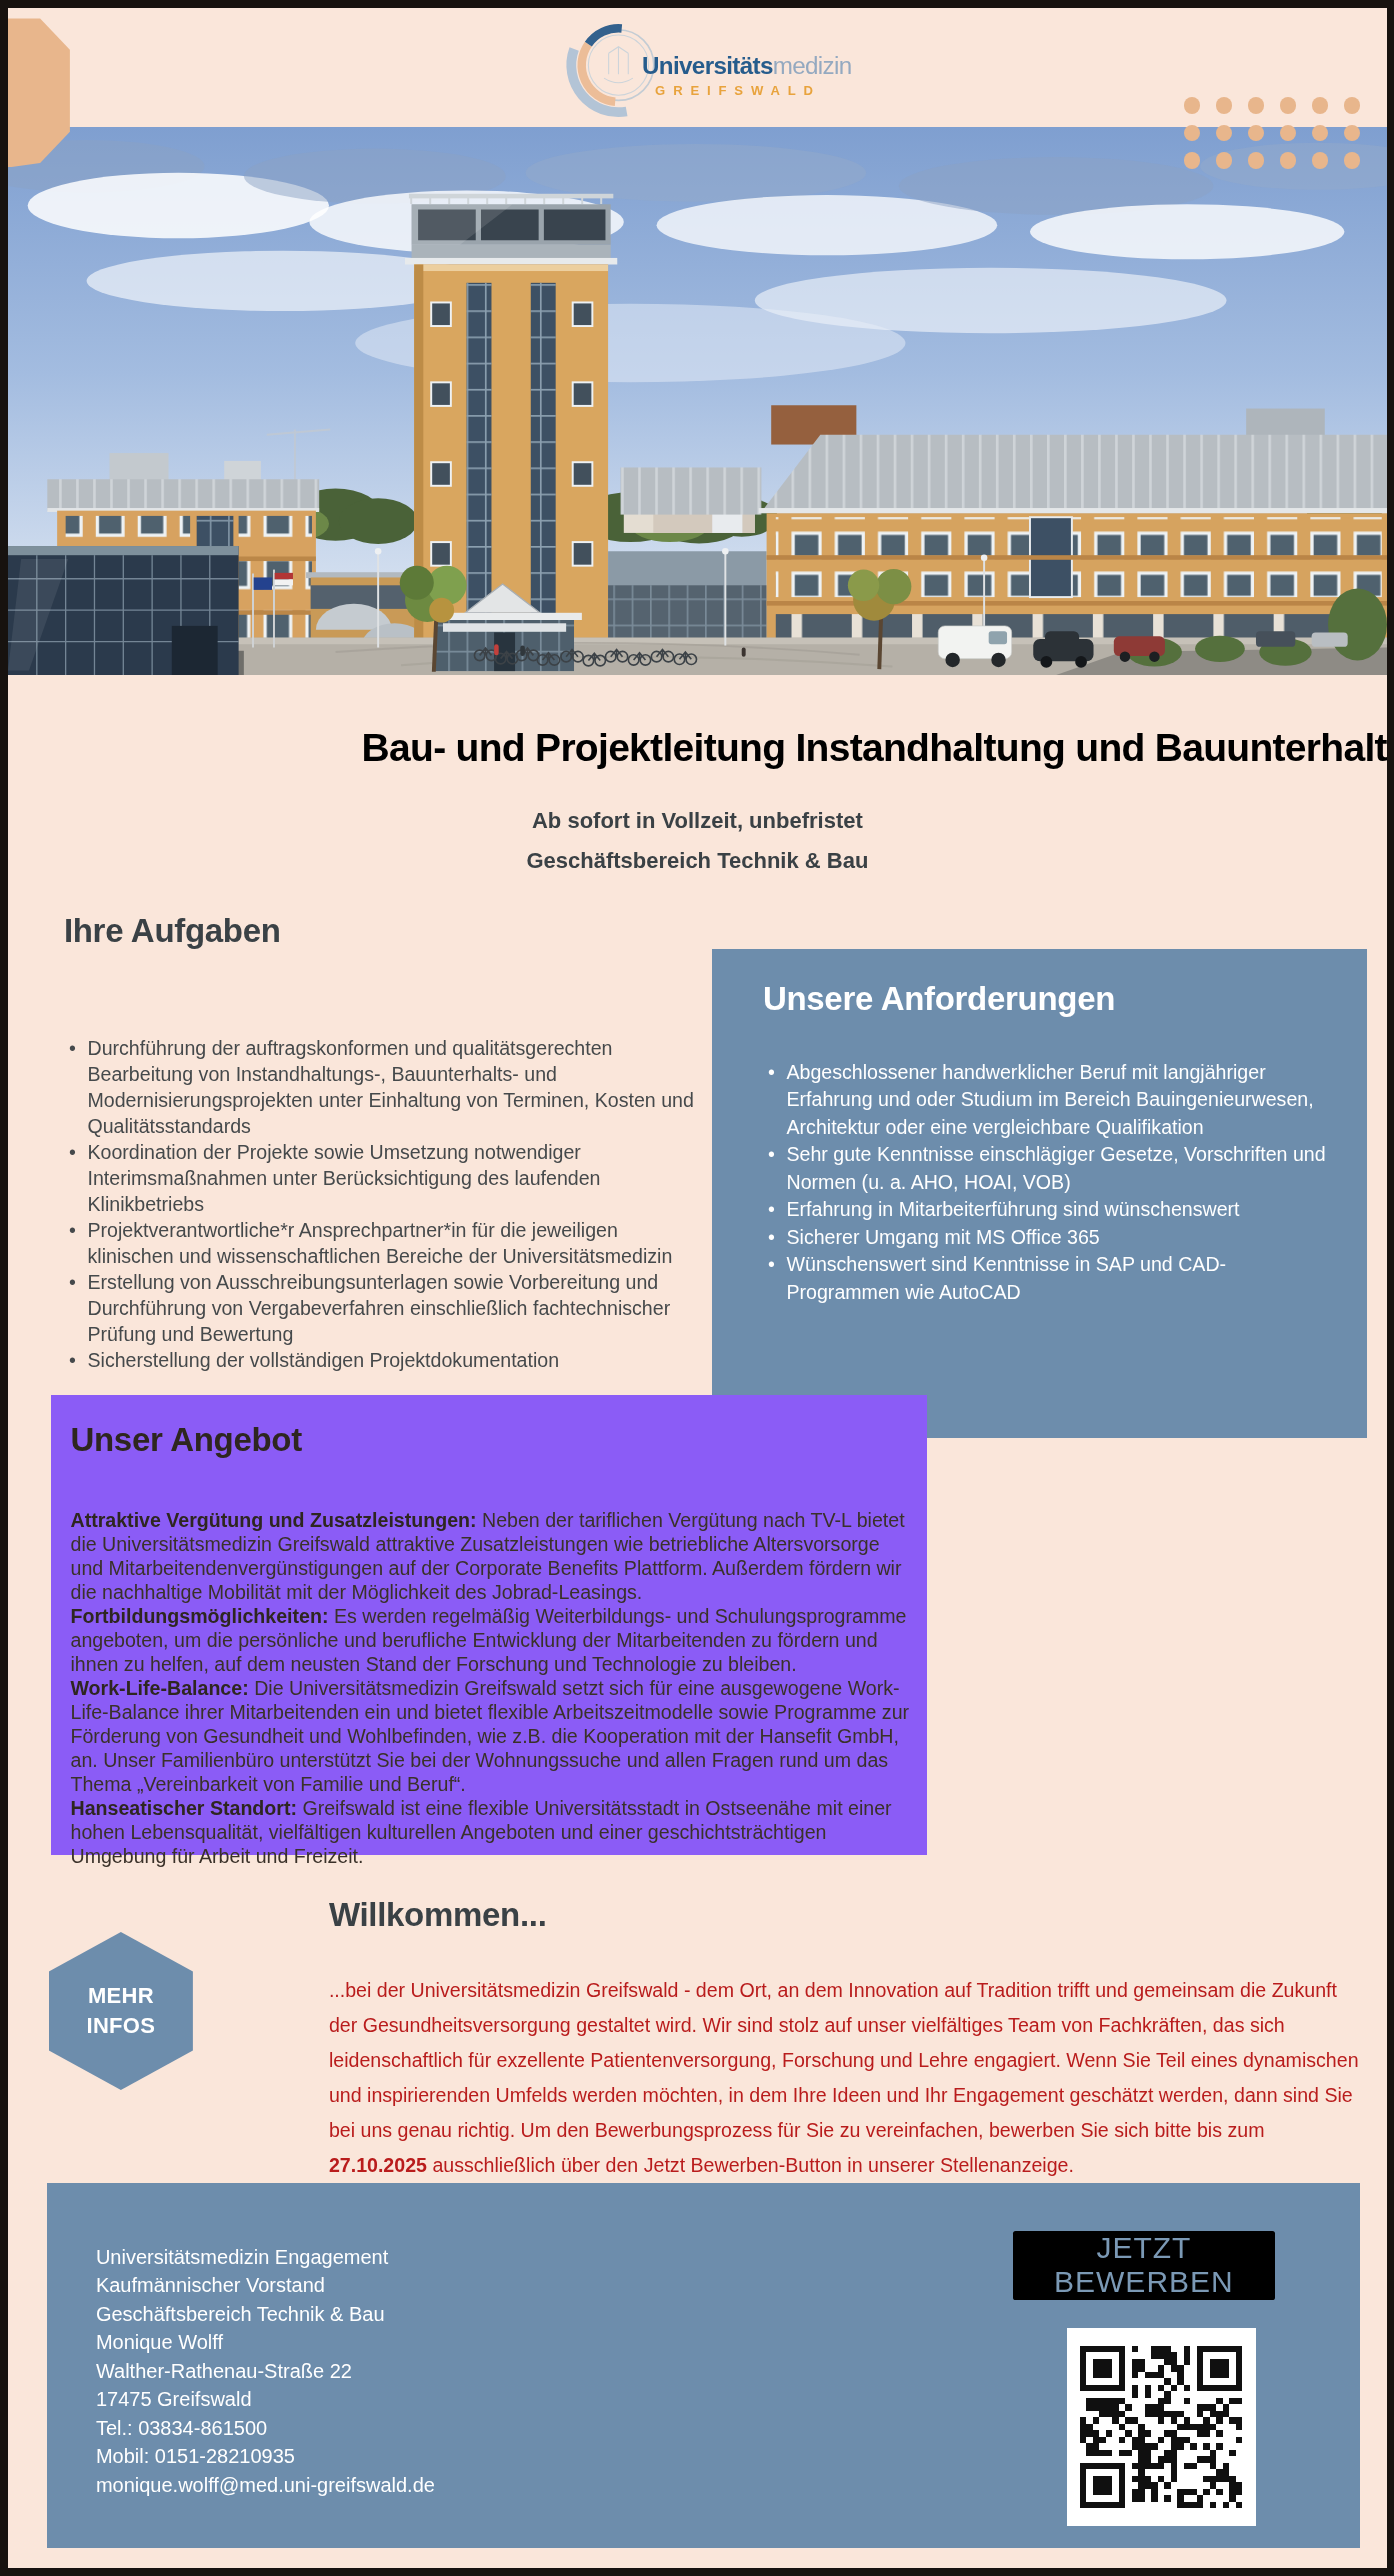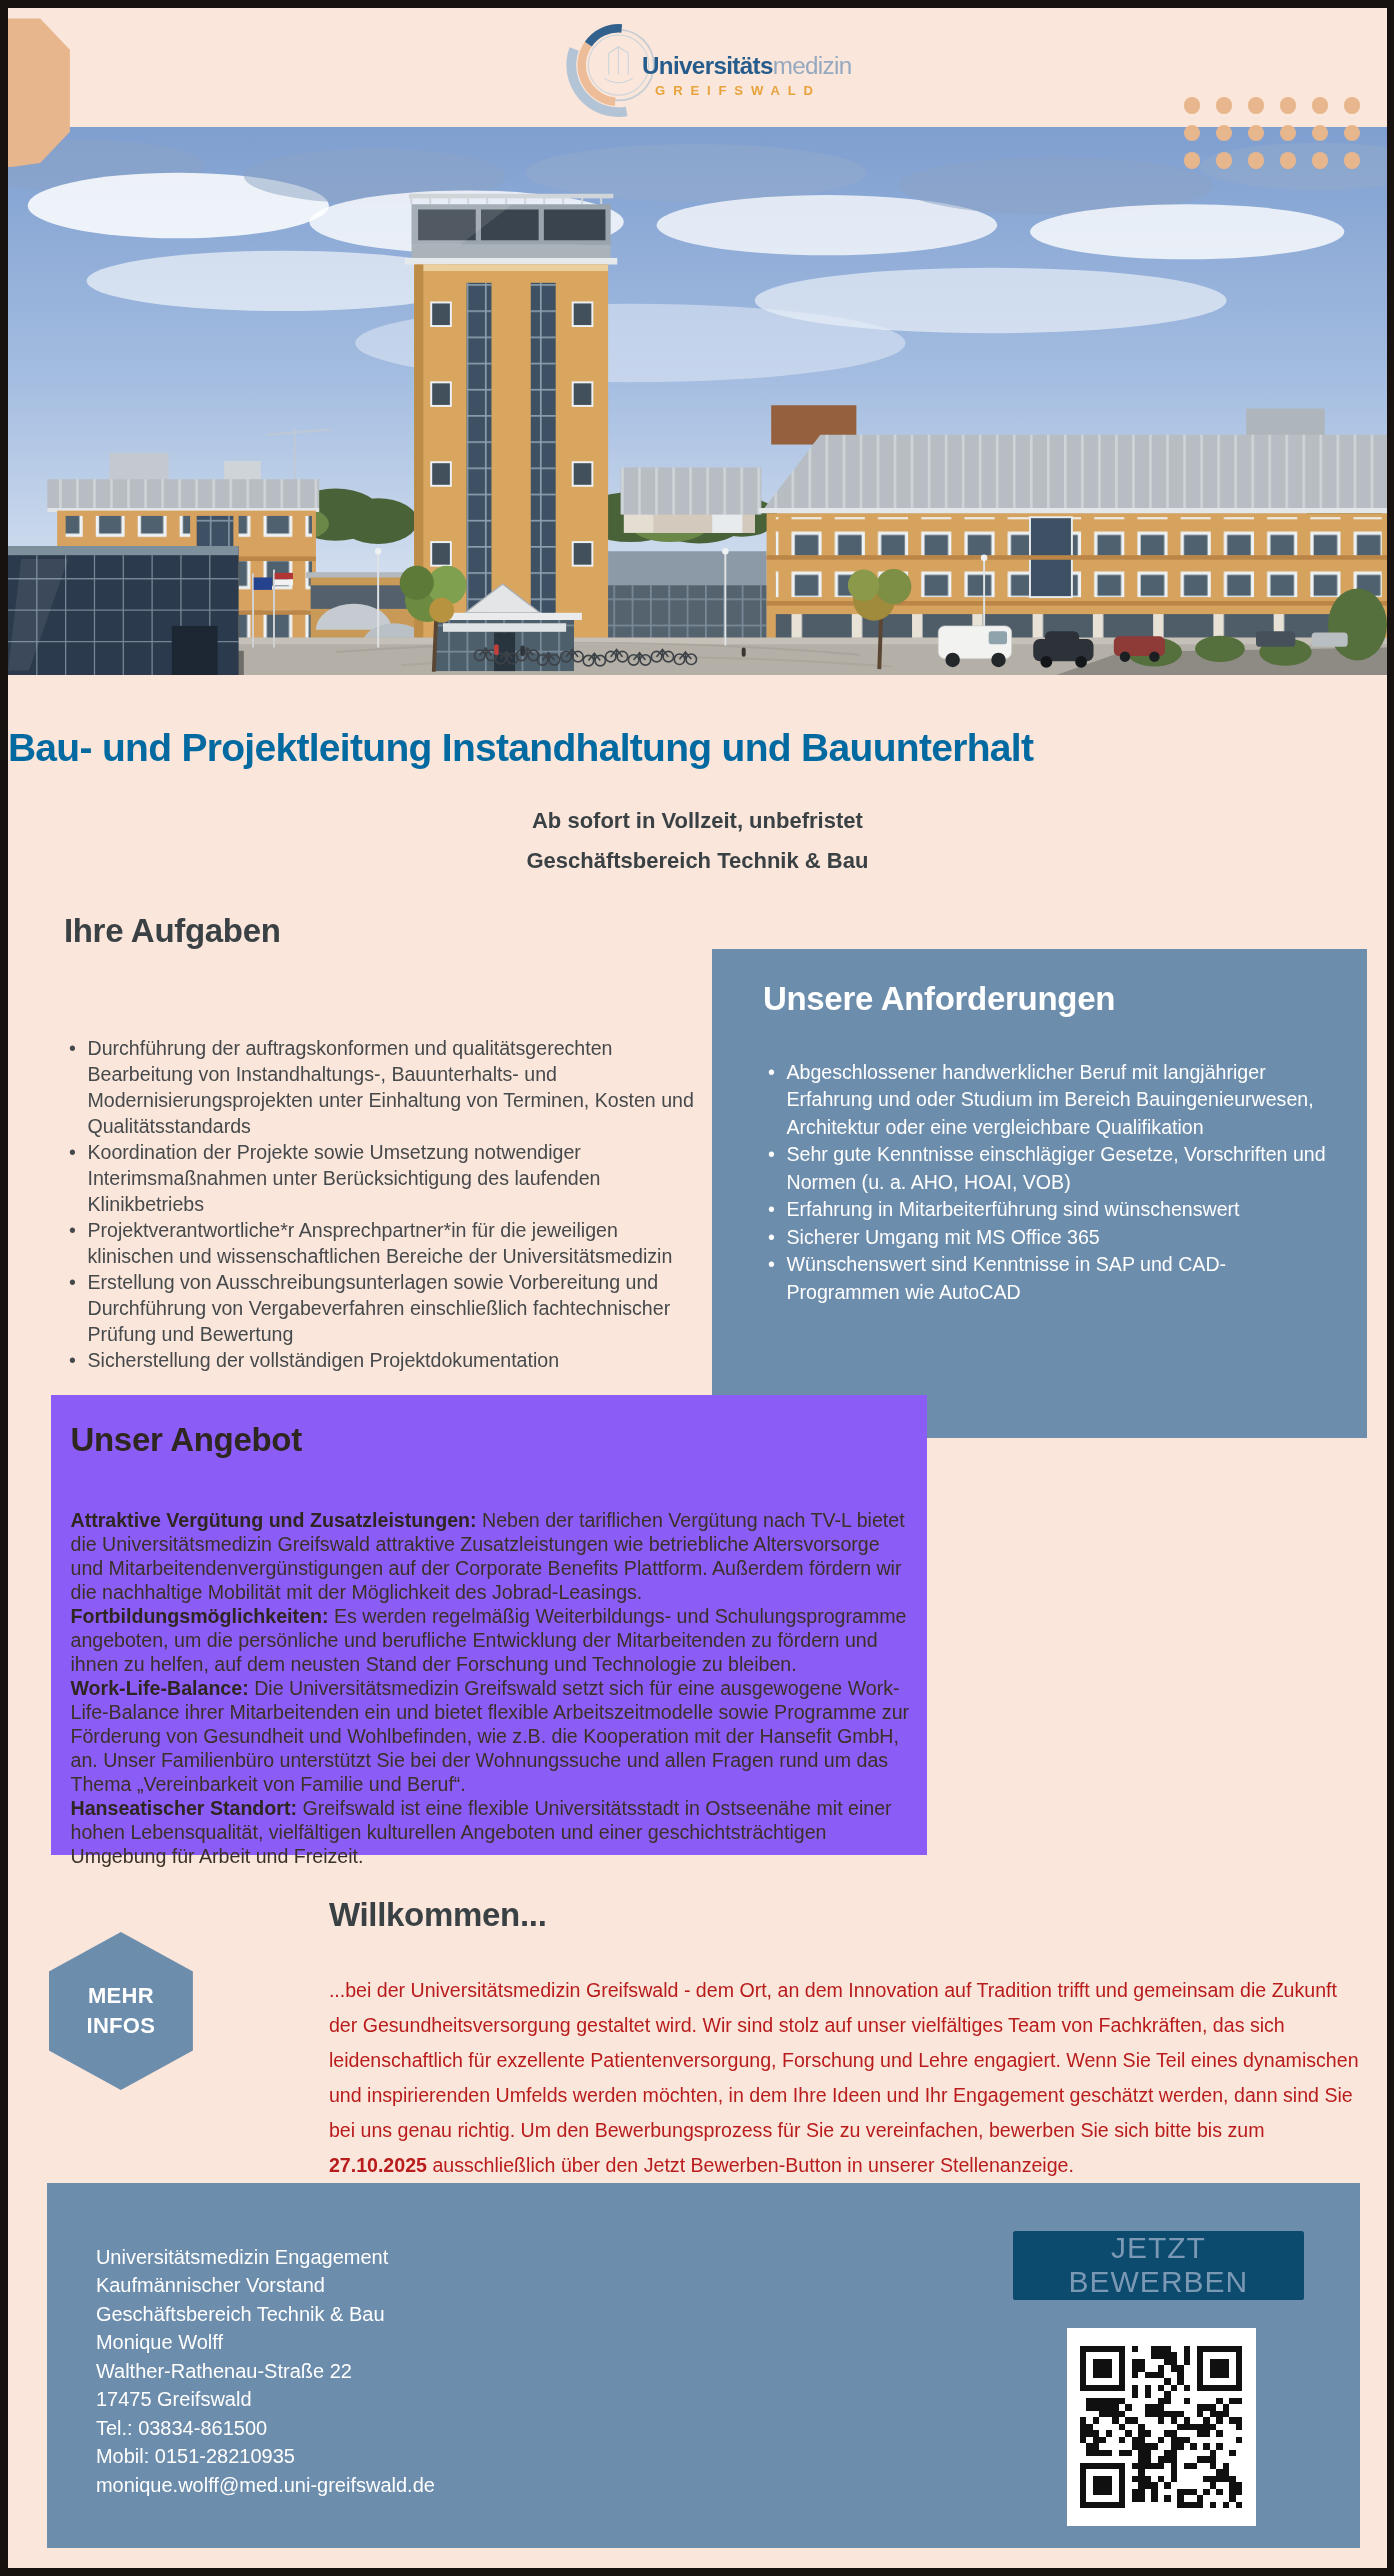--- a/index.html
+++ b/index.html
@@ -20,22 +20,22 @@
 
   
   .dot-grid{position:absolute;left:1176px;top:84px;display:grid;
     grid-template-columns:repeat(6,32px);grid-auto-rows:27.5px;z-index:5;}
   .dot-grid i{width:16.4px;height:16.4px;border-radius:50%;background:#e8b68c;justify-self:center;align-self:center;}
 
   
   .photo{position:absolute;left:7.9px;top:119px;width:1379px;height:548px;z-index:1;}
 
   
-  .job-title{position:absolute;left:0;right:0;top:718px;text-align:left;
-    font-size:39px;font-weight:bold;color:#0369a1;letter-spacing:-0.7px;z-index:2;}
+  .job-title{position:absolute;left:0;right:0;top:718px;text-align:right;
+    font-size:39px;font-weight:bold;color:#000000;letter-spacing:-0.7px;z-index:2;}
   .subline{position:absolute;left:0;right:0;text-align:center;font-size:22px;font-weight:bold;color:#3a4145;}
   .sub1{top:800px;} .sub2{top:840px;}
 
   .section-h{font-size:33px;font-weight:bold;color:#3a4145;letter-spacing:-0.3px;}
   .tasks-h{position:absolute;left:56px;top:904px;}
 
   ul.bullets{list-style:none;margin:0;padding:0;}
   ul.bullets li{position:relative;padding-left:23.6px;margin:0;}
   ul.bullets li::before{content:"•";position:absolute;left:5.2px;top:0;}
 
@@ -58,21 +58,21 @@
   .welcome-p{position:absolute;left:321px;top:1965px;width:1036px;
     font-size:19.6px;line-height:35px;color:#b91c1c;}
 
   .hex-badge{position:absolute;left:41px;top:1924px;width:144px;height:158px;background:#6d8dac;
     clip-path:polygon(50% 0,100% 25%,100% 75%,50% 100%,0 75%,0 25%);
     display:flex;align-items:center;justify-content:center;text-align:center;
     color:#ffffff;font-weight:bold;font-size:22px;line-height:29.5px;letter-spacing:0.3px;cursor:pointer;}
 
   .footer-panel{position:absolute;left:39px;top:2175px;width:1313px;height:365px;background:#6d8dac;}
   .contact{position:absolute;left:49px;top:60px;color:#ffffff;font-size:20px;line-height:28.5px;}
-  .apply-btn{position:absolute;left:966px;top:48px;width:291px;height:69px;background:#0c4a6e;
+  .apply-btn{position:absolute;left:966px;top:48px;width:262px;height:69px;background:#000000;
     border:none;border-radius:2.6px;display:flex;align-items:center;justify-content:center;
     color:#7b99b5;font-size:30px;letter-spacing:1px;font-family:"Liberation Sans",sans-serif;cursor:pointer;}
   .qr-tile{position:absolute;left:1020px;top:145px;width:189px;height:198px;background:#ffffff;
     display:flex;align-items:center;justify-content:center;}
   .qr-tile svg{width:162px;height:162px;}
 </style>
 </head>
 <body>
 
 <div class="page">

